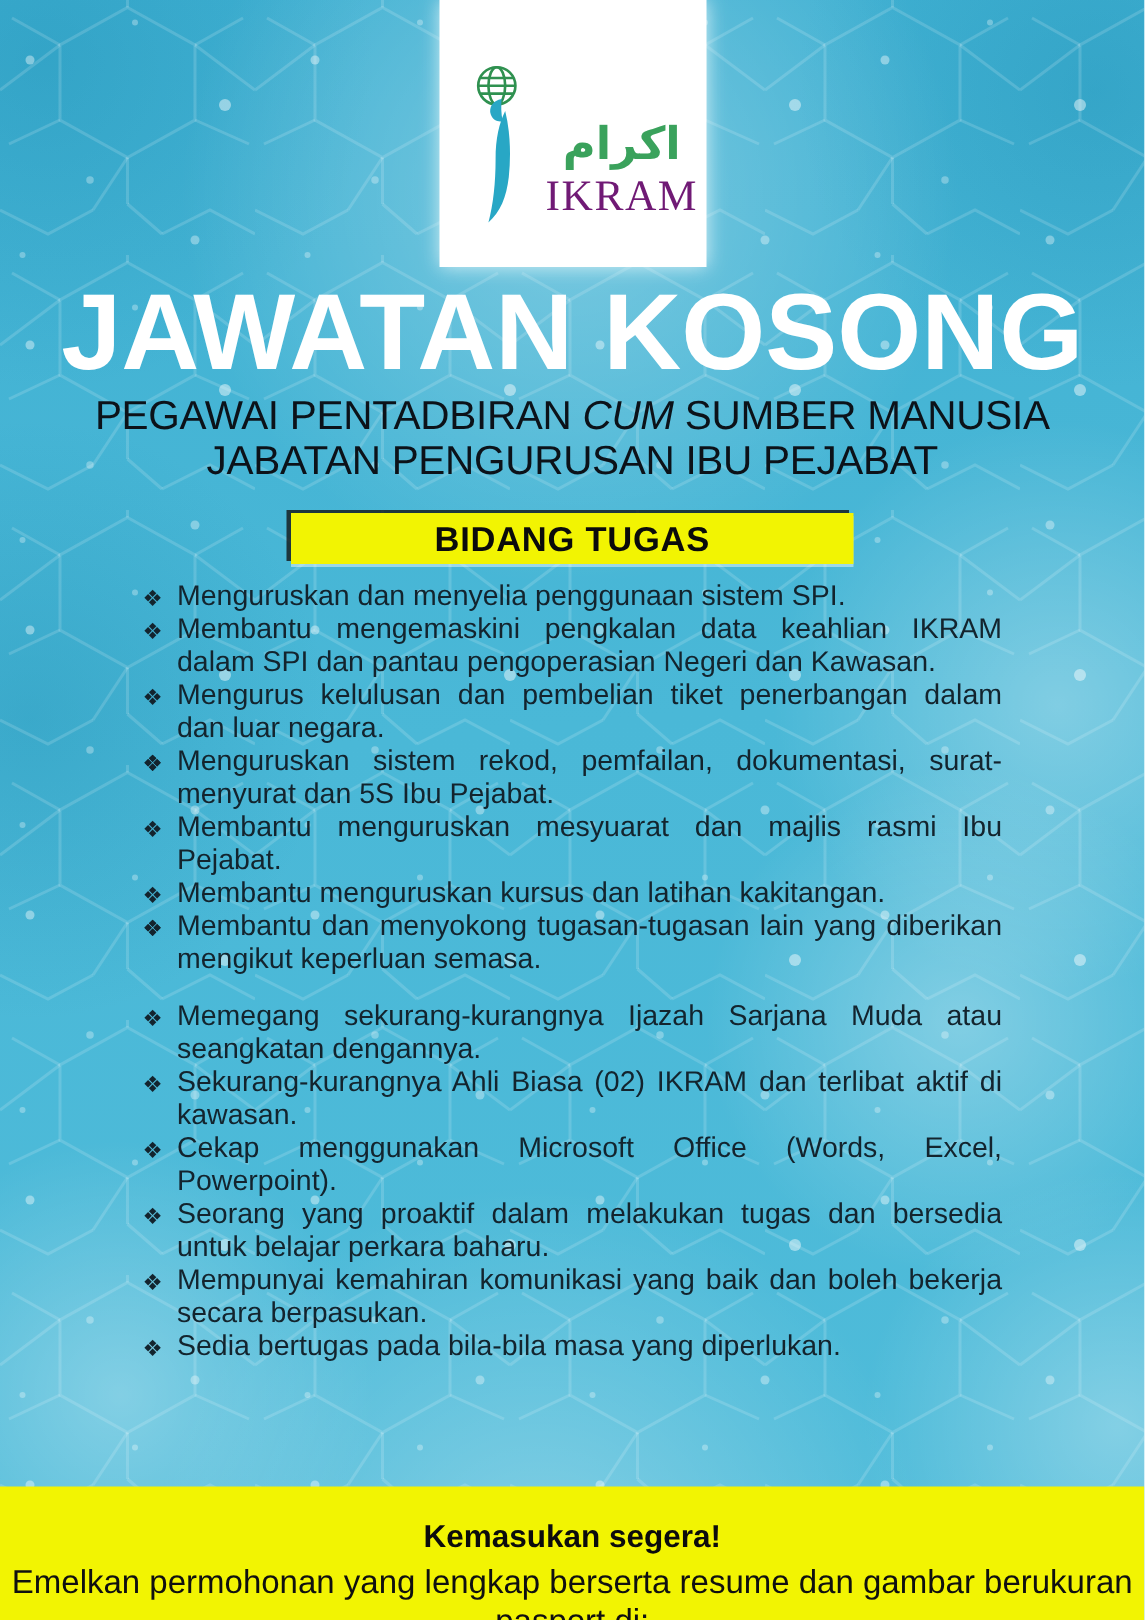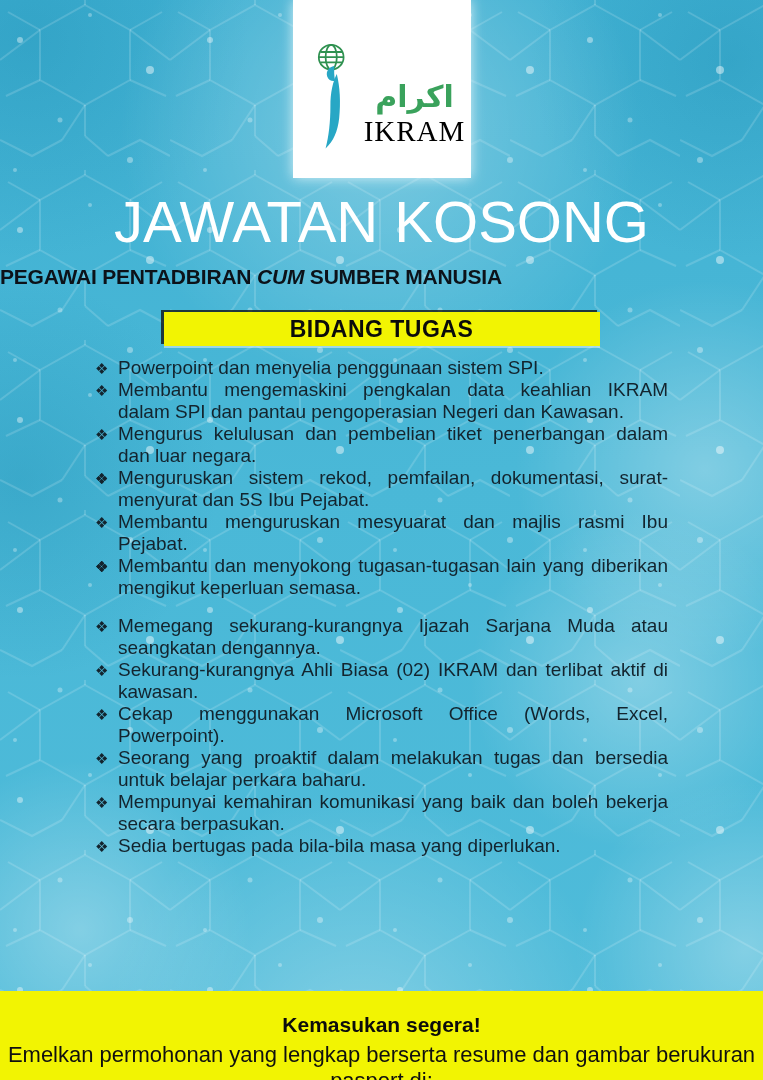--- a/index.html
+++ b/index.html
@@ -19,35 +19,35 @@
   }
   .logo-row{display:flex;align-items:center;gap:4px;margin-top:14px;}
   .logo-mark{width:48px;height:124px;flex:0 0 auto;}
   .logo-text{display:flex;flex-direction:column;align-items:center;margin-top:34px;}
   .logo-arabic{
     font-family:"DejaVu Sans",sans-serif;font-size:30px;line-height:34px;
     color:#3aa25c;font-weight:bold;
   }
   .logo-latin{
     font-family:"Liberation Serif",serif;font-size:29px;line-height:30px;
-    color:#000000;letter-spacing:1px;margin-top:2px;
+    color:#701a75;letter-spacing:1px;margin-top:2px;
   }
 
   
   .title{
     margin:14px 0 0 0;text-align:center;color:#ffffff;
-    font-size:58px;line-height:60px;font-weight:normal;letter-spacing:0px;
+    font-size:72px;line-height:60px;font-weight:bold;letter-spacing:0px;
   }
-  .subtitle{margin-top:10px;color:#0c1219;font-weight:bold;
-    font-size:21px;line-height:30px;letter-spacing:-0.2px;}
+  .subtitle{margin-top:10px;text-align:center;color:#0c1219;font-weight:normal;
+    font-size:27px;line-height:30px;letter-spacing:-0.2px;}
   .subtitle em{font-style:italic;}
 
   
   .section-header{
-    width:436px;height:34px;margin:0 auto;background:#f2f402;
+    width:375px;height:34px;margin:0 auto;background:#f2f402;
     text-align:center;font-size:23px;line-height:34px;font-weight:bold;
     color:#0b0b0b;letter-spacing:0.5px;
     box-shadow:-3px -2px 0 rgba(18,18,18,0.78), 0 2px 0 rgba(255,255,255,0.45);
   }
   .hdr-1{margin-top:20px;}
   .hdr-2{margin-top:10px;}
 
   
   .list{
     width:573px;margin:11px auto 0 auto;padding:0;list-style:none;
@@ -136,32 +136,33 @@
         <div class="logo-text">
           <div class="logo-arabic" dir="rtl">اكرام</div>
           <div class="logo-latin">IKRAM</div>
         </div>
       </div>
     </div>
 
     <h1 class="title">JAWATAN KOSONG</h1>
     <div class="subtitle">
       <div><span>PEGAWAI PENTADBIRAN </span><em>CUM</em><span> SUMBER MANUSIA</span></div>
+      <div>JABATAN PENGURUSAN IBU PEJABAT</div>
     </div>
 
     <div class="section-header hdr-1">BIDANG TUGAS</div>
 
     <ul class="list">
-      <li><span class="bullet">❖</span><span>Powerpoint dan menyelia penggunaan sistem SPI.</span></li>
+      <li><span class="bullet">❖</span><span>Menguruskan dan menyelia penggunaan sistem SPI.</span></li>
       <li><span class="bullet">❖</span><span>Membantu mengemaskini pengkalan data keahlian IKRAM dalam SPI dan pantau pengoperasian Negeri dan Kawasan.</span></li>
       <li><span class="bullet">❖</span><span>Mengurus kelulusan dan pembelian tiket penerbangan dalam dan luar negara.</span></li>
       <li><span class="bullet">❖</span></li>
       <li><span class="bullet">❖</span><span>Menguruskan sistem rekod, pemfailan, dokumentasi, surat-menyurat dan 5S Ibu Pejabat.</span></li>
       <li><span class="bullet">❖</span><span>Membantu menguruskan mesyuarat dan majlis rasmi Ibu Pejabat.</span></li>
-      <li><span class="bullet">❖</span></li>
+      <li><span class="bullet">❖</span><span>Membantu menguruskan kursus dan latihan kakitangan.</span></li>
       <li><span class="bullet">❖</span></li>
       <li><span class="bullet">❖</span><span>Membantu dan menyokong tugasan-tugasan lain yang diberikan mengikut keperluan semasa.</span></li>
     </ul>
 
 
     <ul class="list list-2">
       <li><span class="bullet">❖</span><span>Memegang sekurang-kurangnya Ijazah Sarjana Muda atau seangkatan dengannya.</span></li>
       <li><span class="bullet">❖</span><span>Sekurang-kurangnya Ahli Biasa (02) IKRAM dan terlibat aktif di kawasan.</span></li>
       <li><span class="bullet">❖</span><span>Cekap menggunakan Microsoft Office (Words, Excel, Powerpoint).</span></li>
       <li><span class="bullet">❖</span><span>Seorang yang proaktif dalam melakukan tugas dan bersedia untuk belajar perkara baharu.</span></li>

